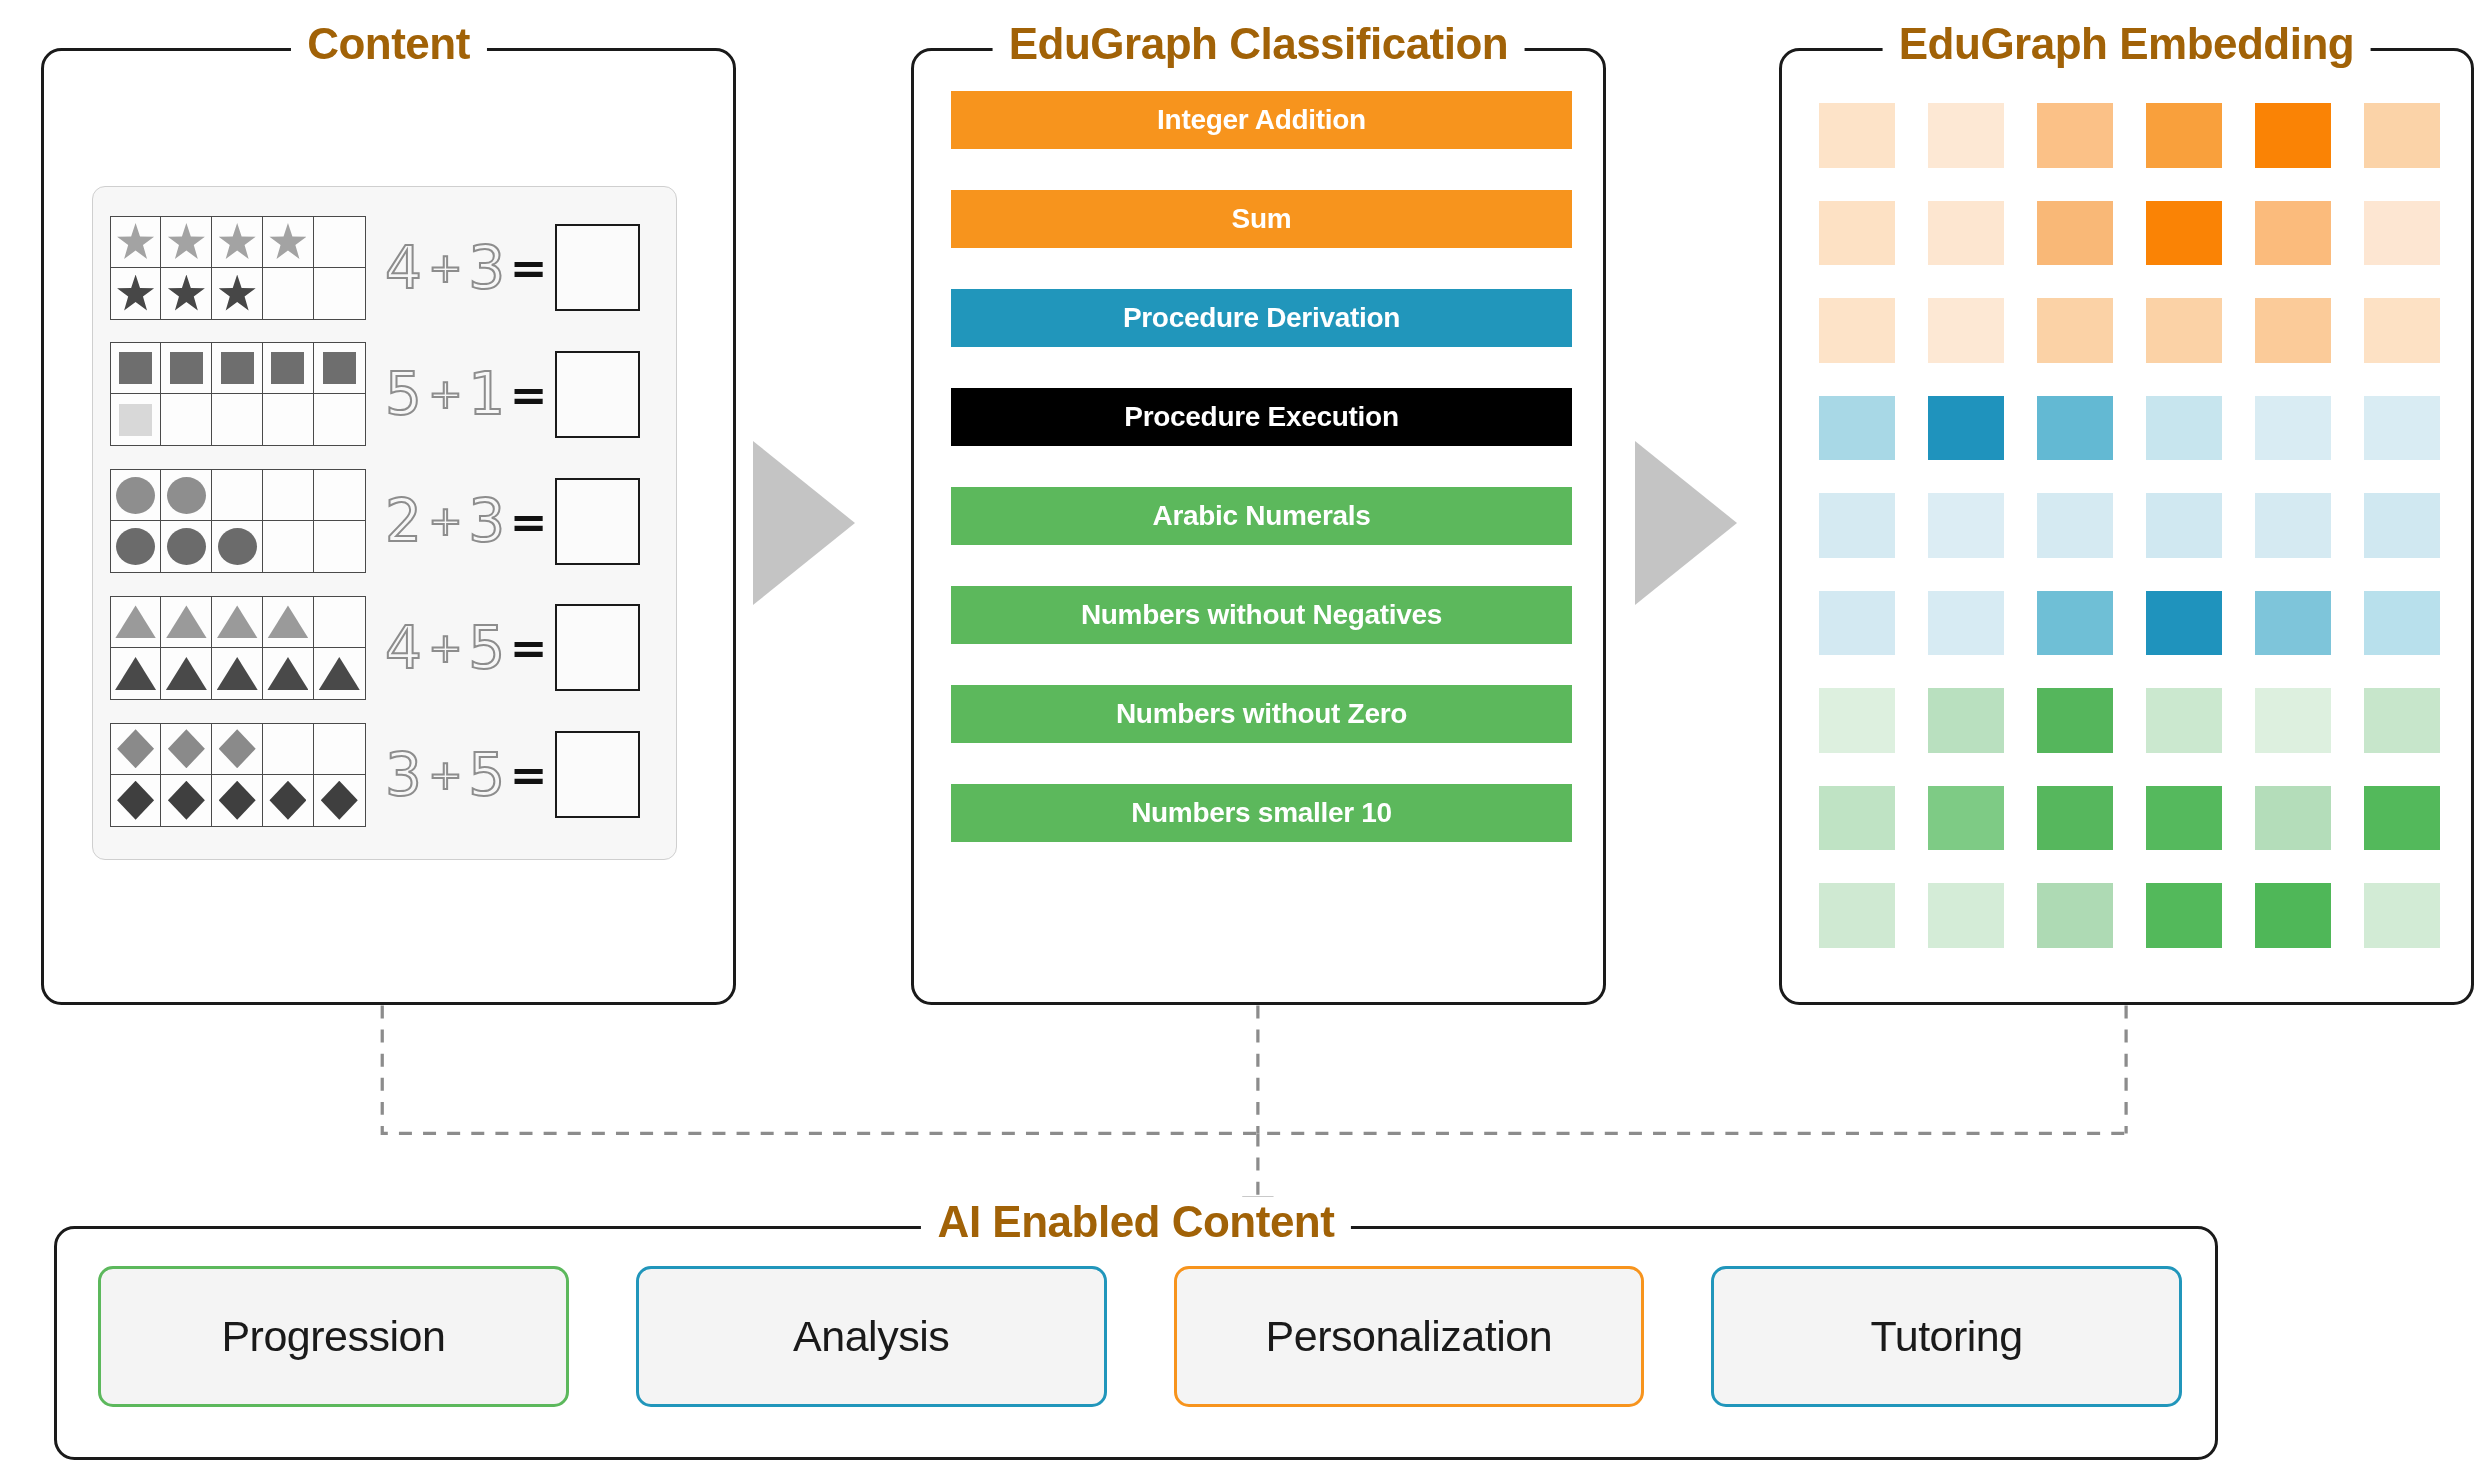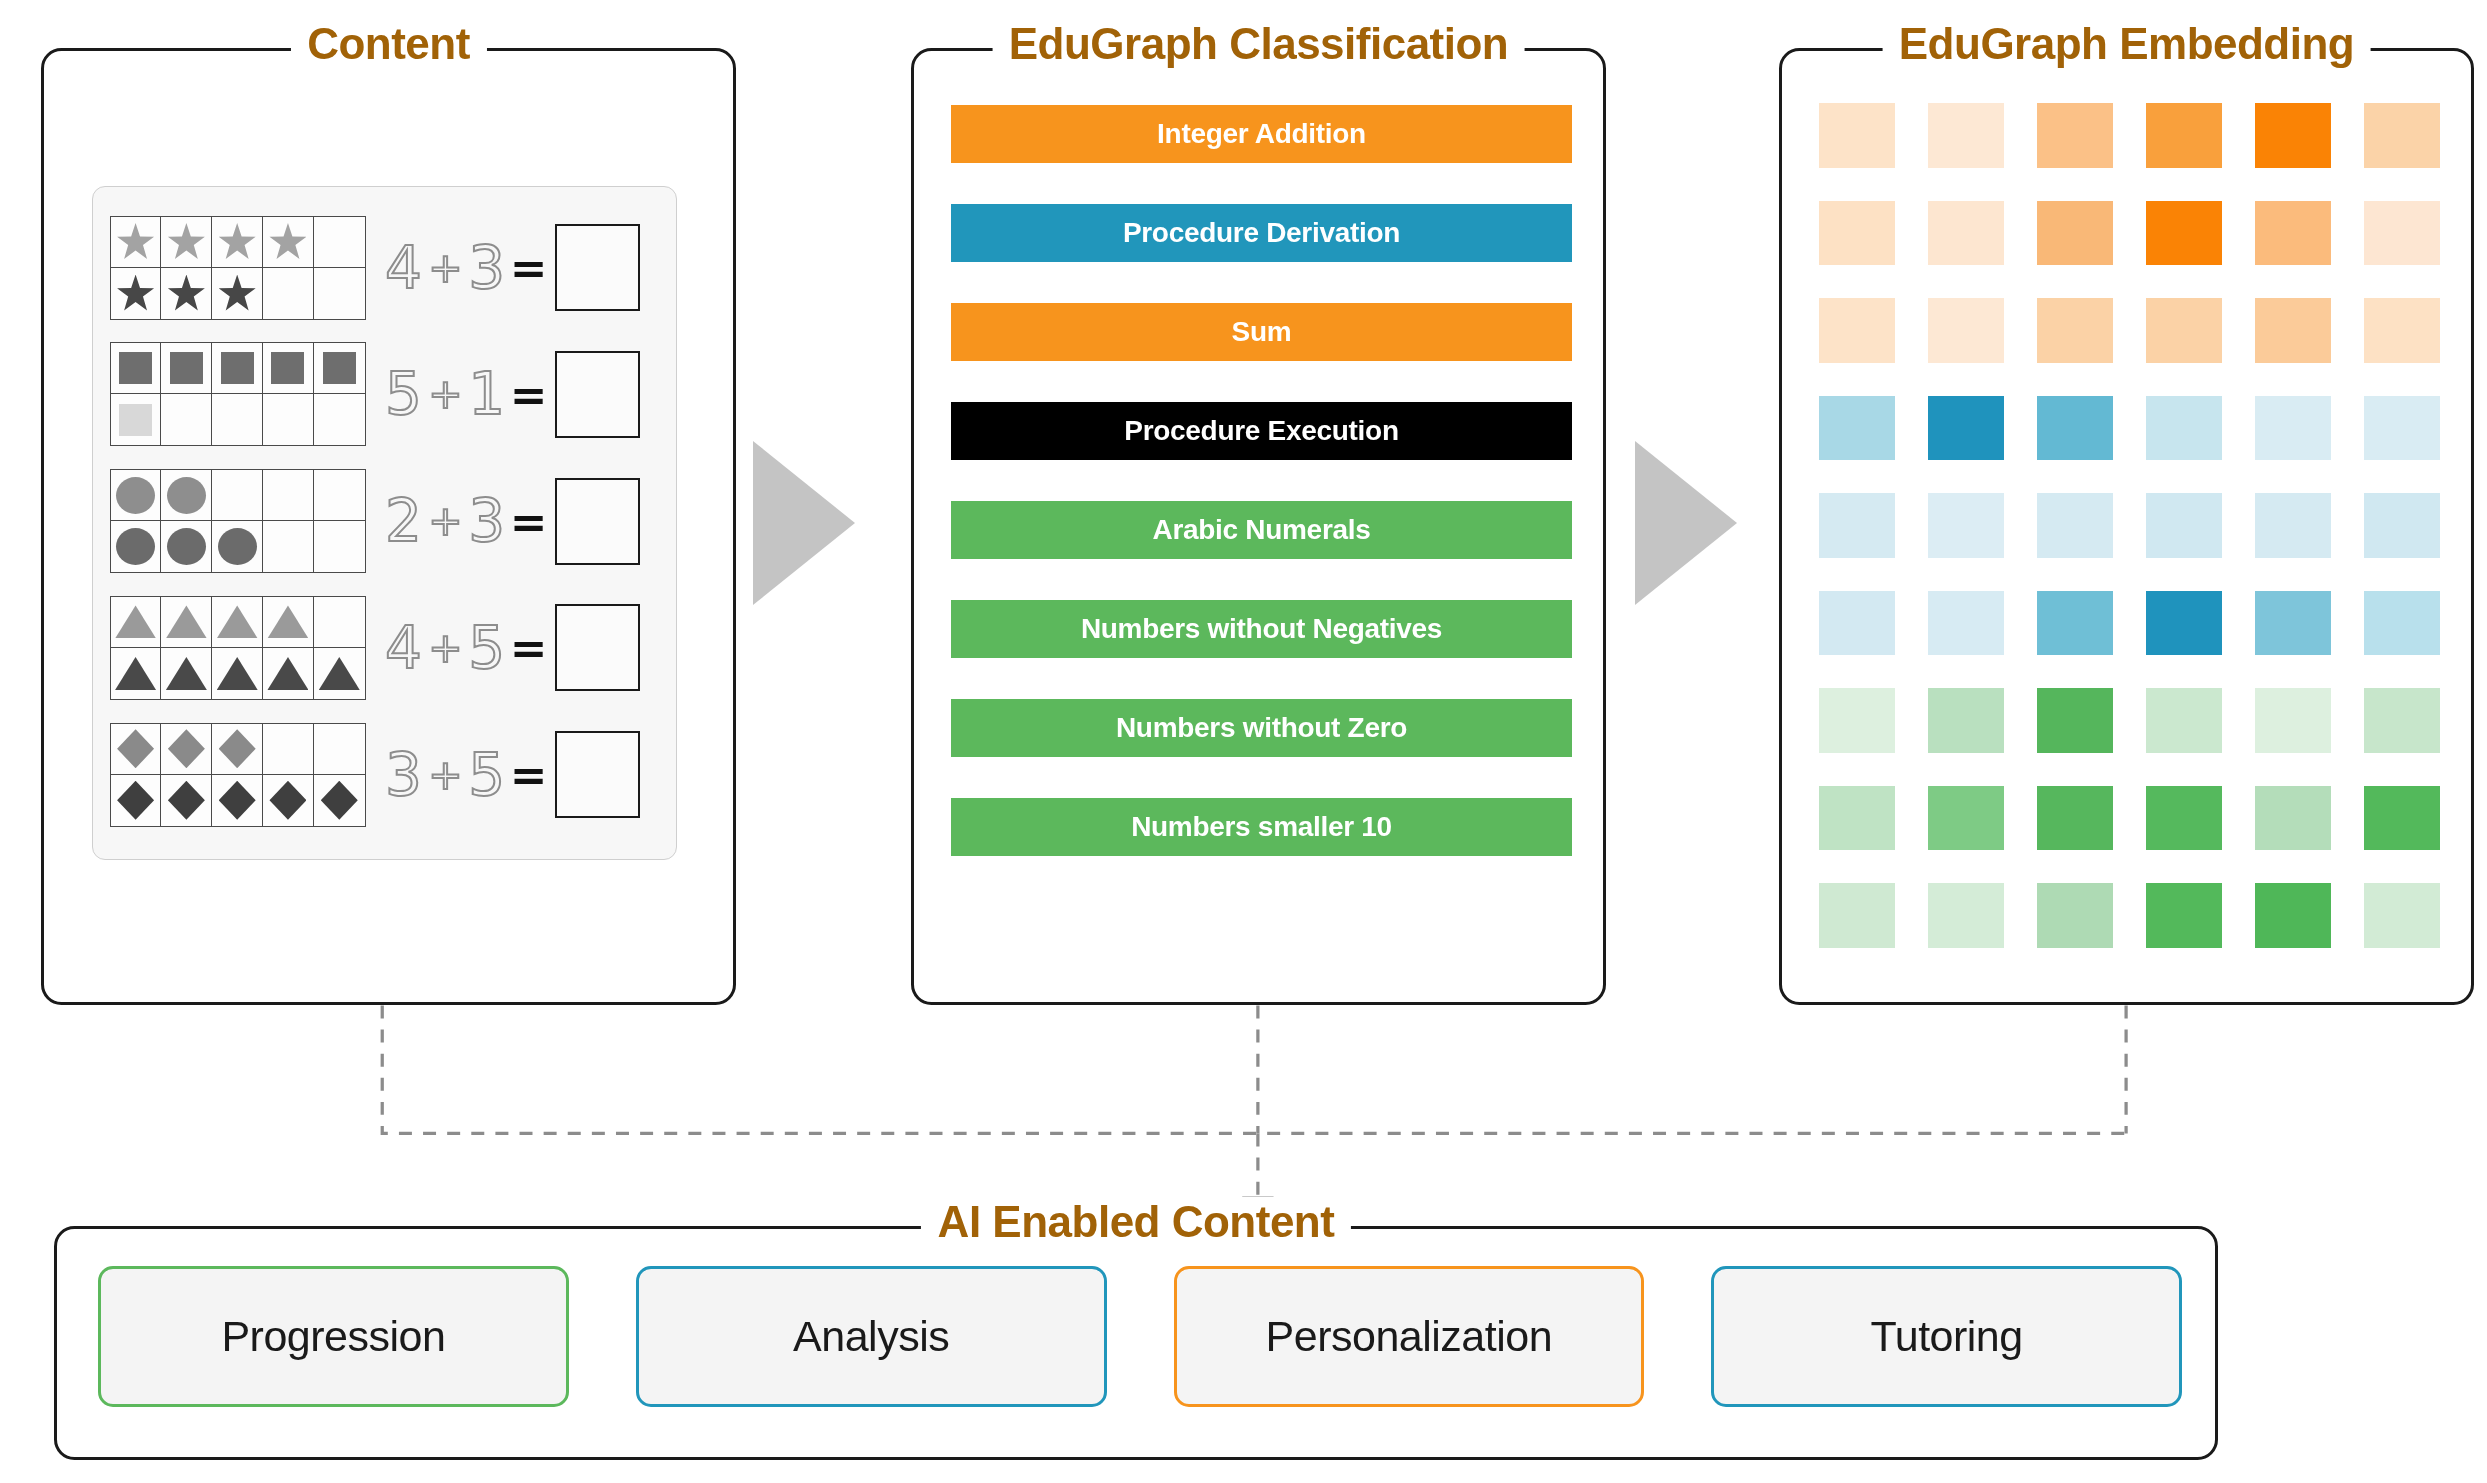--- a/index.html
+++ b/index.html
@@ -113,21 +113,21 @@
     width: 0; height: 0;
     border-top: 82px solid transparent;
     border-bottom: 82px solid transparent;
     border-left: 102px solid #c4c4c4;
   }
   #arrow-1 { left: 753px; top: 441px; }
   #arrow-2 { left: 1635px; top: 441px; }
 
   
   #class-panel { left: 911px; top: 48px; width: 695px; height: 957px; }
-  .bars { position: absolute; left: 37px; top: 54px; width: 621px; }
+  .bars { position: absolute; left: 37px; top: 40px; width: 621px; }
   .bar {
     height: 58px;
     margin-bottom: 41px;
     display: flex;
     align-items: center;
     justify-content: center;
     color: #ffffff;
     font-size: 28px;
     font-weight: bold;
     letter-spacing: -0.3px;
@@ -357,22 +357,22 @@
       </div>
     </div>
 </div>
 
 <div class="big-arrow" id="arrow-1"></div>
 
 <div class="panel" id="class-panel">
   <div class="panel-title">EduGraph Classification</div>
   <div class="bars" id="class-bars">
       <div class="bar" style="background: rgb(247, 148, 29);">Integer Addition</div>
+      <div class="bar" style="background: rgb(247, 148, 29);">Sum</div>
       <div class="bar" style="background: rgb(33, 150, 187);">Procedure Derivation</div>
-      <div class="bar" style="background: rgb(247, 148, 29);">Sum</div>
       <div class="bar" style="background: #000000;">Procedure Execution</div>
       <div class="bar" style="background: rgb(92, 184, 92);">Arabic Numerals</div>
       <div class="bar" style="background: rgb(92, 184, 92);">Numbers without Negatives</div>
       <div class="bar" style="background: rgb(92, 184, 92);">Numbers without Zero</div>
       <div class="bar" style="background: rgb(92, 184, 92);">Numbers smaller 10</div>
     </div>
 </div>
 
 <div class="big-arrow" id="arrow-2"></div>
 

